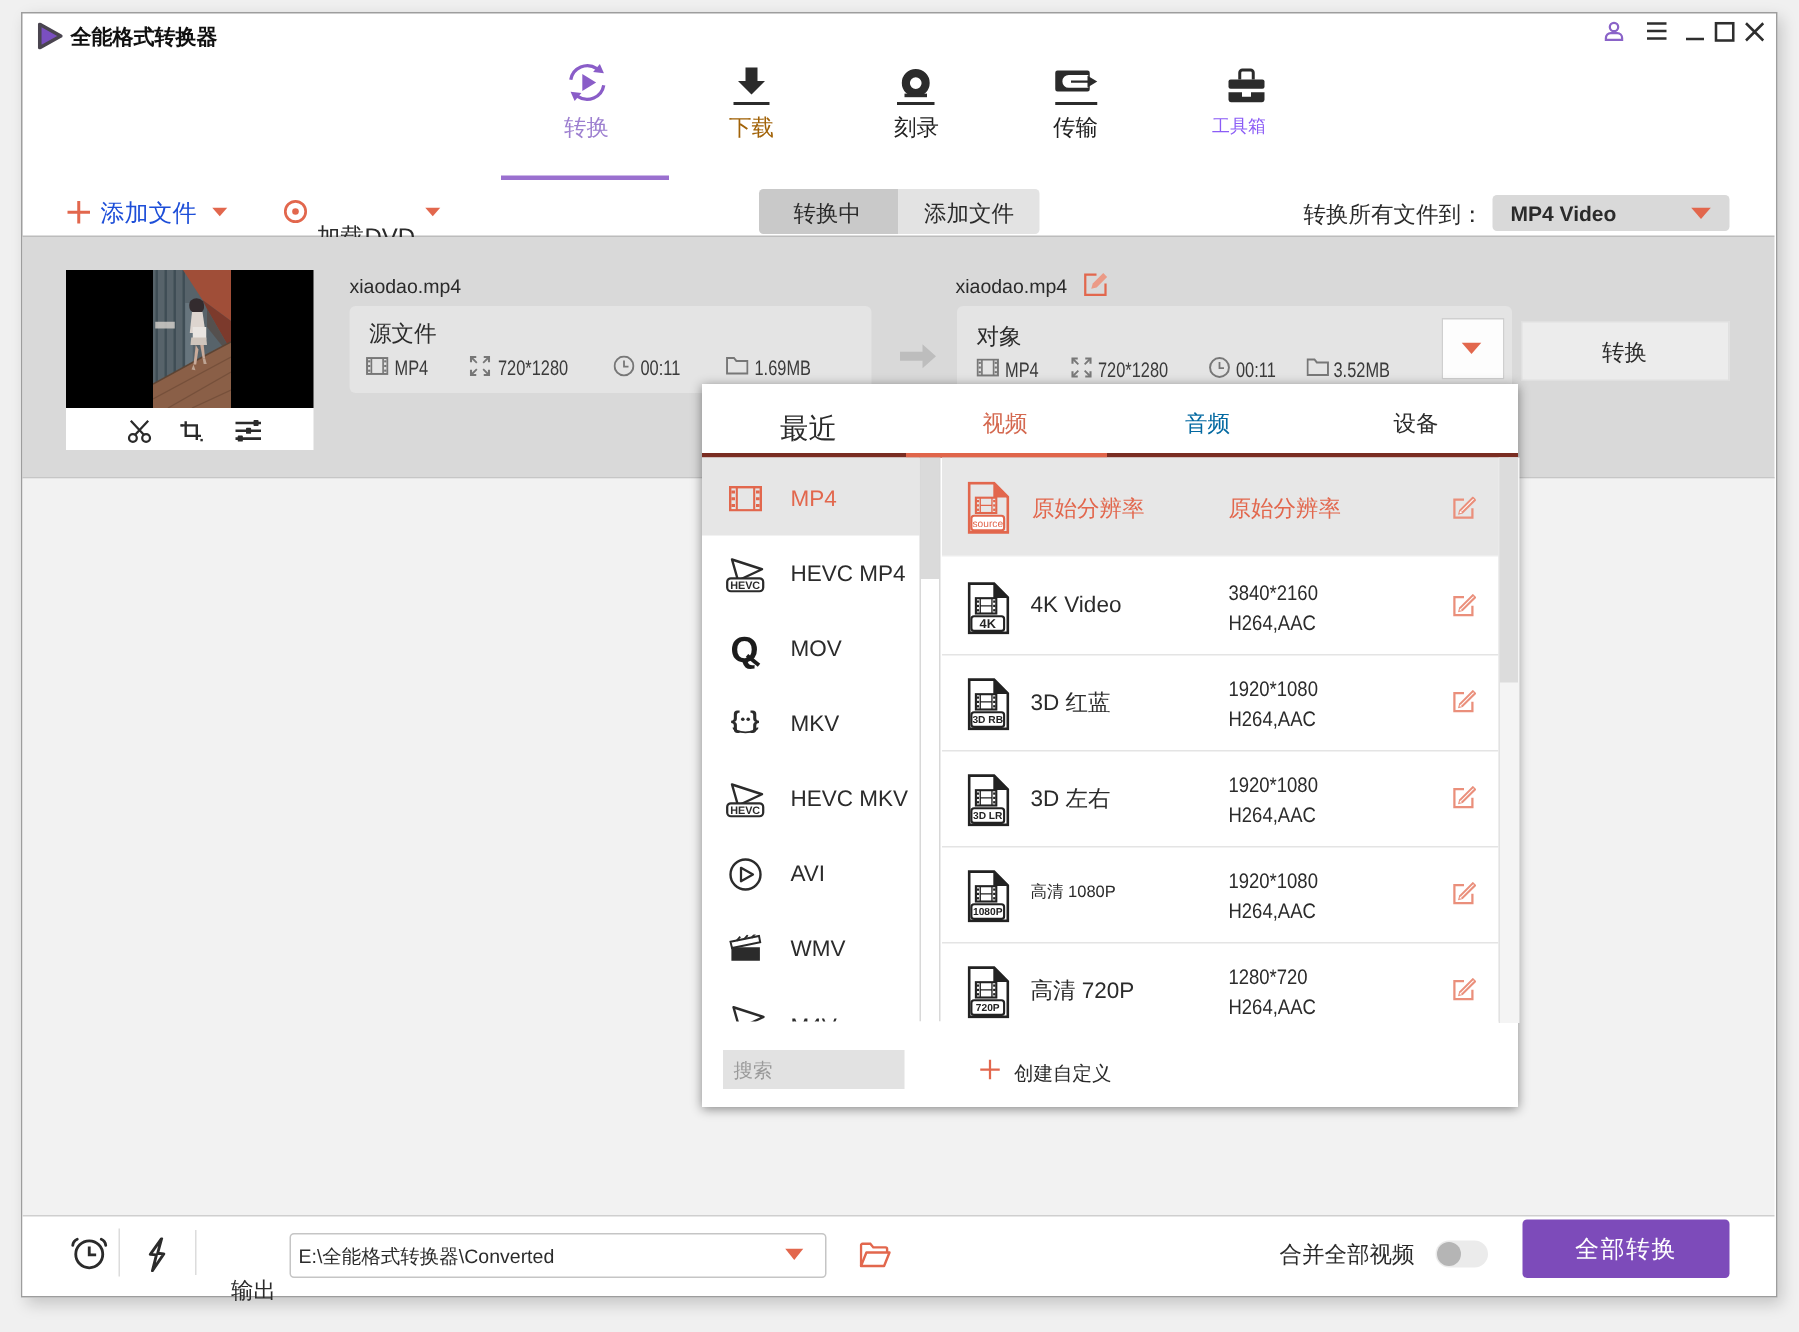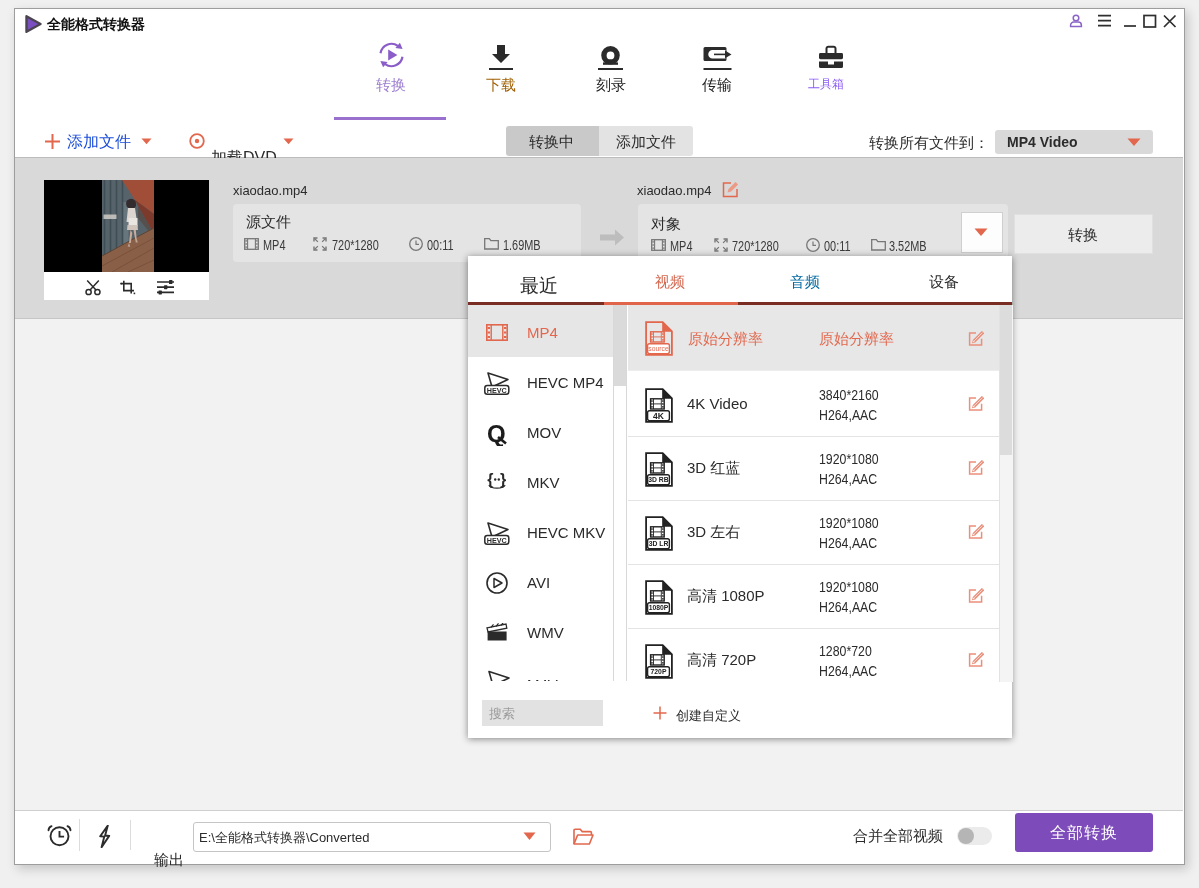--- a/index.html
+++ b/index.html
@@ -241,21 +241,21 @@
   <div class="abs" style="left:628px;top:370px;width:371px;height:1px;background:#ededed;"></div>
   <div class="abs" style="left:628px;top:436px;width:371px;height:1px;background:#e4e4e4;"></div>
   <div class="abs" style="left:628px;top:500px;width:371px;height:1px;background:#e4e4e4;"></div>
   <div class="abs" style="left:628px;top:564px;width:371px;height:1px;background:#e4e4e4;"></div>
   <div class="abs" style="left:628px;top:628px;width:371px;height:1px;background:#e4e4e4;"></div>
   <div class="txt" style="left:688px;top:330px;font-size:15px;color:#e2674d;">原始分辨率</div>
   <div class="txt" style="left:819px;top:330px;font-size:15px;color:#e2674d;">原始分辨率</div>
   <div class="txt" style="left:687px;top:395px;font-size:15px;color:#2b2b2b;">4K Video</div>
   <div class="txt" style="left:687px;top:459px;font-size:15px;color:#2b2b2b;">3D 红蓝</div>
   <div class="txt" style="left:687px;top:523px;font-size:15px;color:#2b2b2b;">3D 左右</div>
-  <div class="txt" style="left:687px;top:587px;font-size:15px;color:#2b2b2b;">高清 1080P</div>
+  <div class="txt" style="left:687px;top:587px;font-size:11px;color:#2b2b2b;">高清 1080P</div>
   <div class="txt" style="left:687px;top:651px;font-size:15px;color:#2b2b2b;">高清 720P</div>
   <div class="txt cx88" style="left:819px;top:387px;font-size:14px;color:#2b2b2b;">3840*2160</div>
   <div class="txt cx88" style="left:819px;top:407px;font-size:14px;color:#2b2b2b;">H264,AAC</div>
   <div class="txt cx88" style="left:819px;top:451px;font-size:14px;color:#2b2b2b;">1920*1080</div>
   <div class="txt cx88" style="left:819px;top:471px;font-size:14px;color:#2b2b2b;">H264,AAC</div>
   <div class="txt cx88" style="left:819px;top:515px;font-size:14px;color:#2b2b2b;">1920*1080</div>
   <div class="txt cx88" style="left:819px;top:535px;font-size:14px;color:#2b2b2b;">H264,AAC</div>
   <div class="txt cx88" style="left:819px;top:579px;font-size:14px;color:#2b2b2b;">1920*1080</div>
   <div class="txt cx88" style="left:819px;top:599px;font-size:14px;color:#2b2b2b;">H264,AAC</div>
   <div class="txt cx88" style="left:819px;top:643px;font-size:14px;color:#2b2b2b;">1280*720</div>

